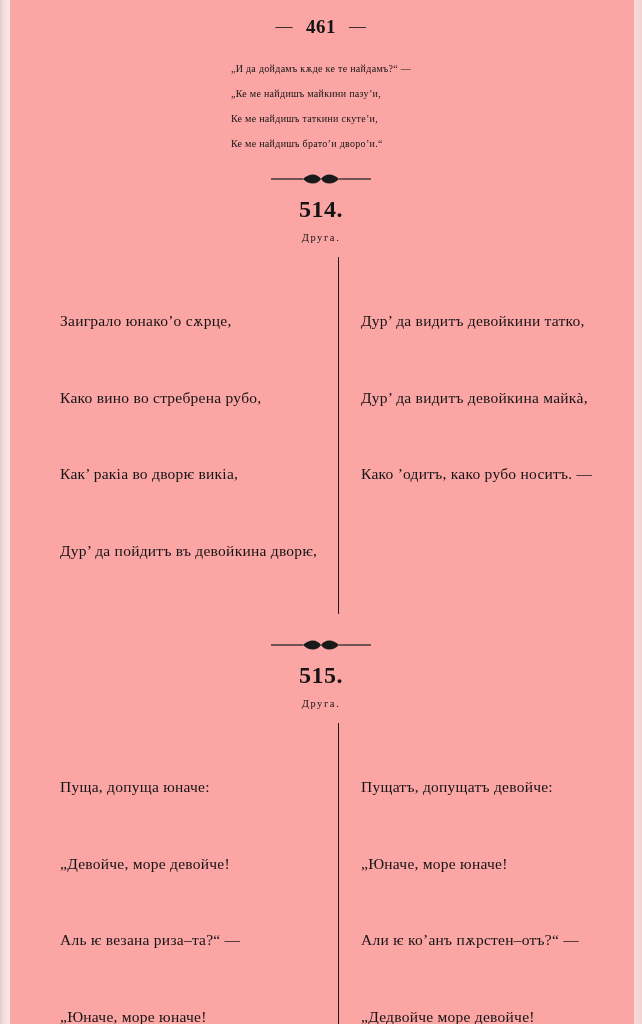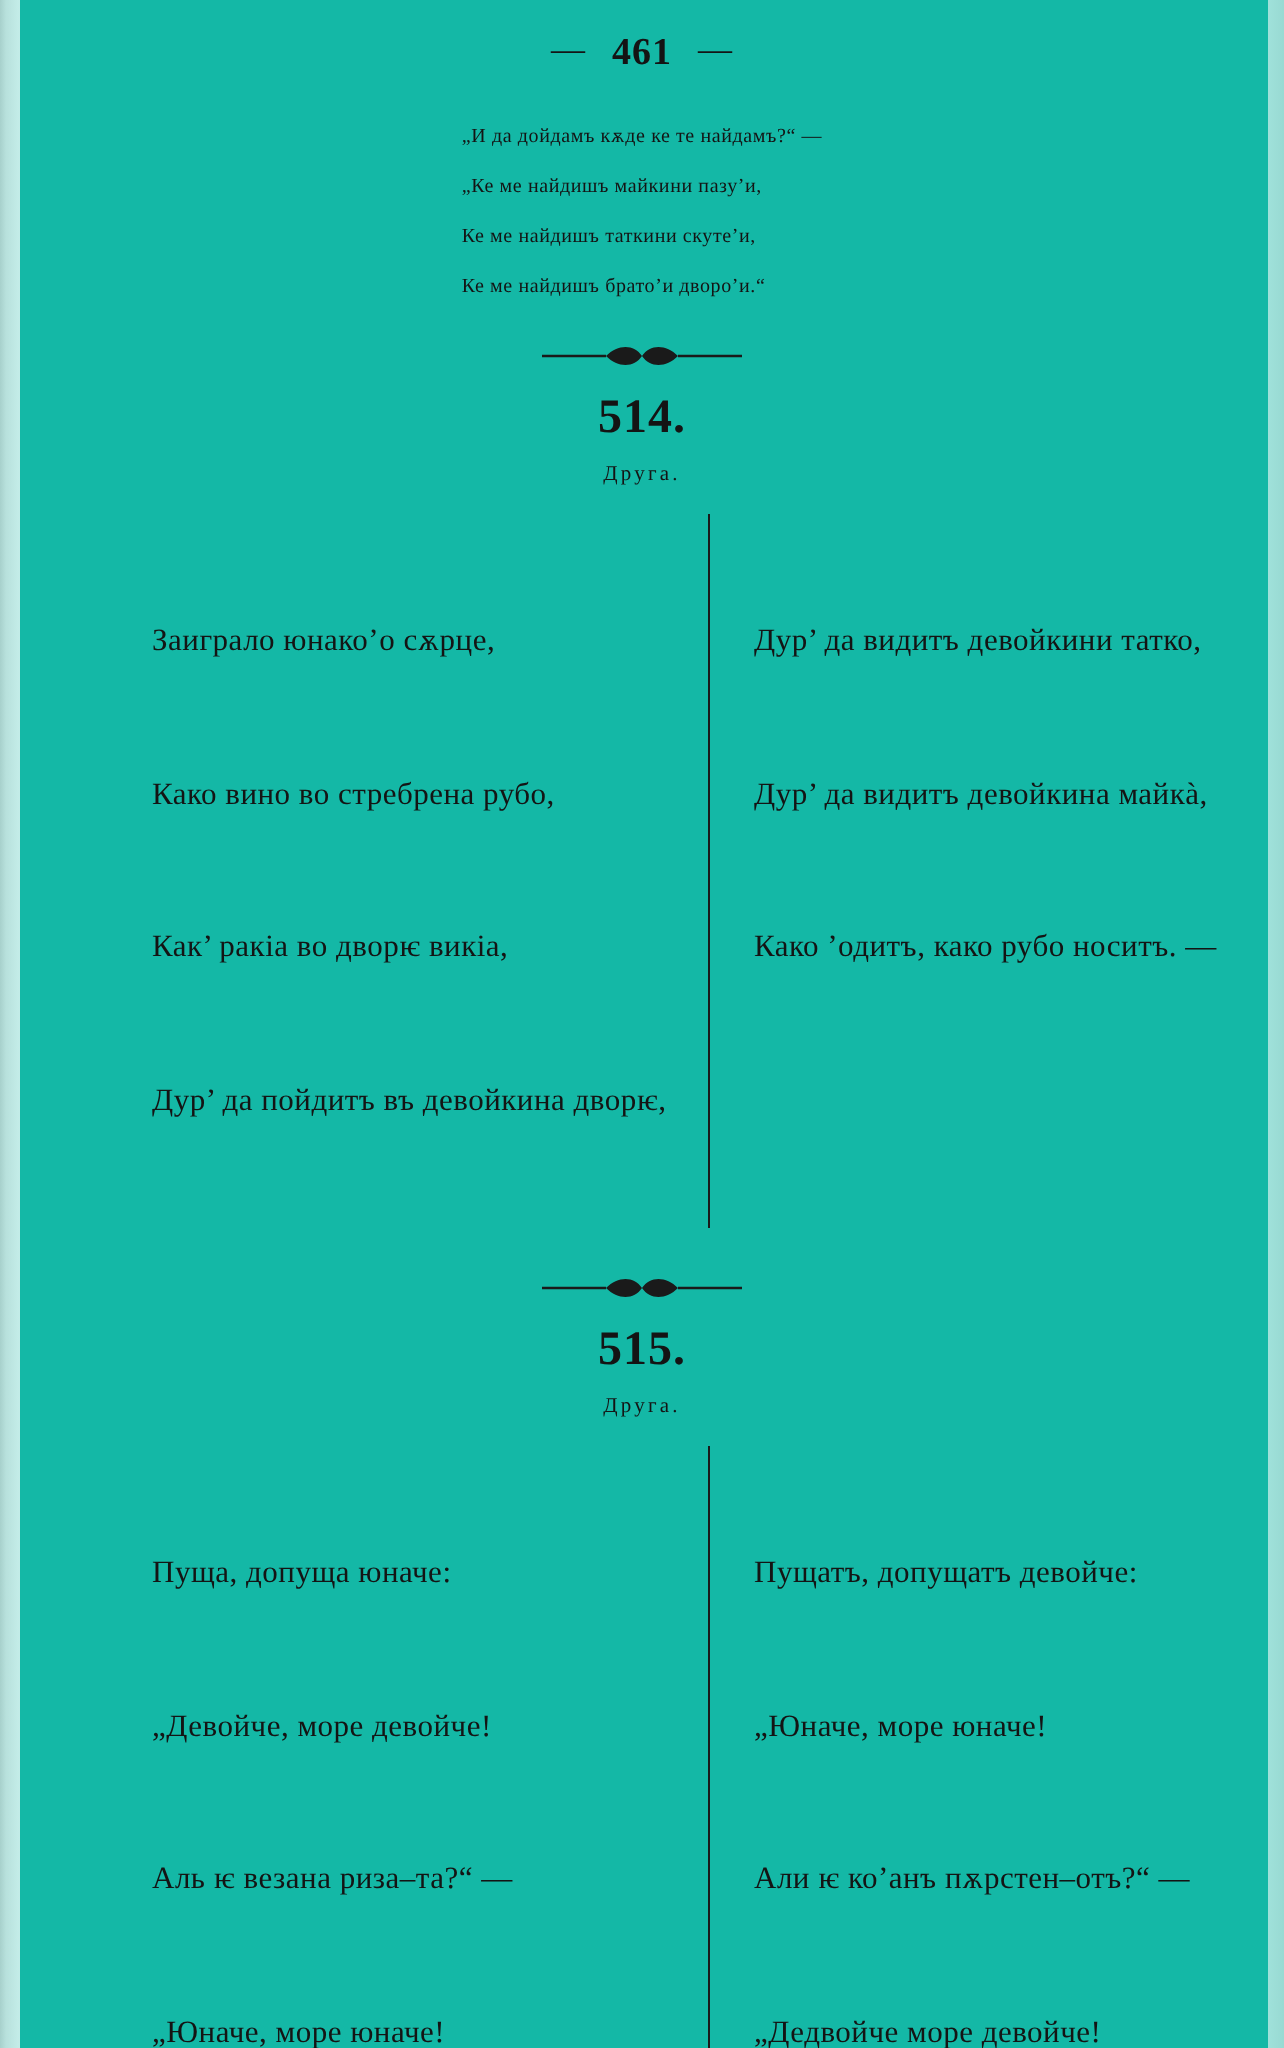--- a/index.html
+++ b/index.html
@@ -12,21 +12,21 @@
     height: 1024px;
     font-family: "Liberation Serif", "DejaVu Serif", serif;
     color: #141414;
     position: relative;
     overflow: hidden;
   }
   .page {
     position: relative;
     width: 642px;
     height: 1024px;
-    background: #14b8a6;
+    background: #fca5a5;
     box-sizing: border-box;
   }
   
   .scan-edge {
     position: absolute;
     left: 0;
     top: 0;
     width: 10px;
     height: 1024px;
     background: linear-gradient(to right, #d8d8d8 0px, #eeeeee 3px, #fdfdfd 9px);
@@ -95,21 +95,20 @@
     margin-bottom: 4px;
   }
 
   
   .cols {
     position: relative;
     margin-top: 14px;
     padding-left: 60px;
     padding-right: 20px;
     min-height: 20px;
-    margin-left: 16px;
   }
   .cols-inner {
     display: flex;
     align-items: flex-start;
   }
   .col {
     font-size: 15.5px;
     line-height: 25.5px;
     letter-spacing: .25px;
     white-space: pre;

